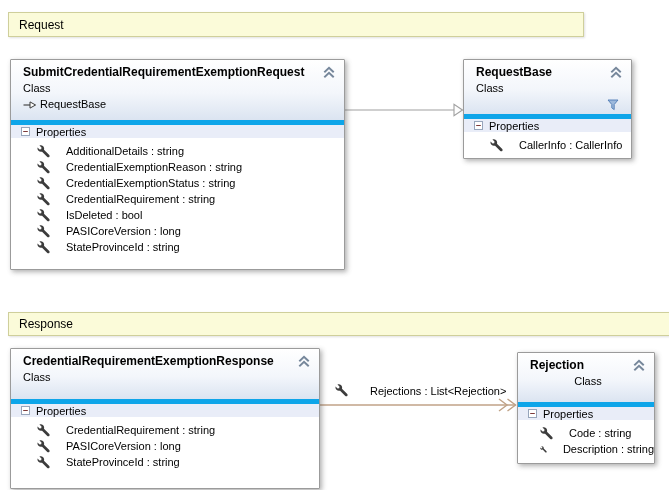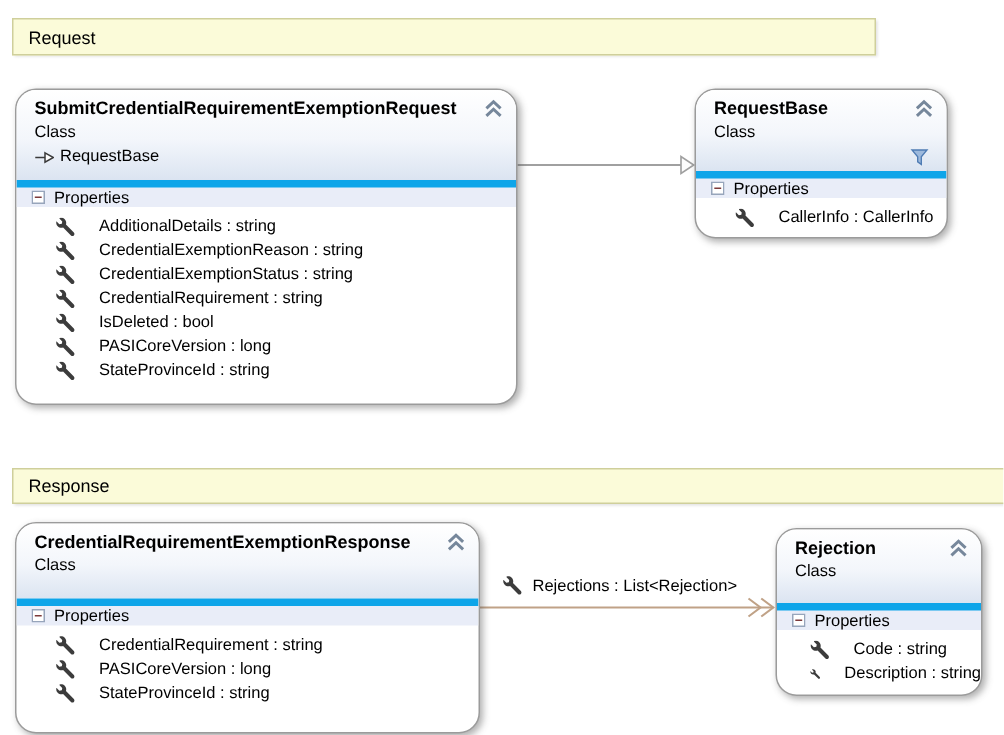--- a/index.html
+++ b/index.html
@@ -10,21 +10,21 @@
   .group-banner {
     position:absolute; box-sizing:border-box;
     background:#fbfbd9; border:1px solid #cfcf9b;
     font-size:12px; display:flex; align-items:center;
     padding-left:10px; box-shadow:1px 1px 2px rgba(0,0,0,0.12);
   }
 
   
   .class-box {
     position:absolute; box-sizing:border-box; z-index:2;
-    background:#ffffff; border:1px solid #9b9b9b; border-radius:14px;
+    background:#ffffff; border:1px solid #9b9b9b; border-radius:1px;
     box-shadow:2px 2px 5px rgba(80,80,80,0.45);
     overflow:hidden;
   }
   .box-header {
     background:linear-gradient(to bottom, #ffffff 0%, #f3f6fb 55%, #dbe4f1 100%);
     padding:5px 8px 8px 12px;
   }
   .title-row { display:flex; justify-content:space-between; align-items:flex-start; }
   .box-title { font-weight:bold; font-size:12px; line-height:15px; white-space:nowrap; }
   .box-sub { font-size:11px; line-height:15px; margin-top:1px; }
@@ -41,21 +41,21 @@
   .prop-list { padding-top:5px; }
   .prop-row {
     display:flex; align-items:center; gap:16px;
     padding-left:26px; height:16px; font-size:11px; white-space:nowrap;
   }
 
   
   #connectors { position:absolute; left:0; top:0; z-index:1; }
 
   .assoc-label {
-    position:absolute; z-index:3; display:flex; align-items:center; gap:7px;
+    position:absolute; z-index:3; display:flex; align-items:center; gap:22px;
     font-size:11px; white-space:nowrap;
   }
 </style>
 </head>
 <body>
 
 <svg width="0" height="0" style="position:absolute">
   <defs>
     <g id="icon-wrench">
       <path transform="translate(13.6,0.2) scale(-0.0262,0.0262)" d="M507.73 109.1c-2.24-9.03-13.54-12.09-20.12-5.51l-74.36 74.36-67.88-11.31-11.31-67.88 74.36-74.36c6.62-6.62 3.43-17.9-5.66-20.16-47.38-11.74-99.55-.91-136.58 36.12-39.64 39.64-50.55 97.1-34.05 147.2L16.35 403.34c-21.79 21.79-21.79 57.1 0 78.89s57.1 21.79 78.89 0l215.9-215.88c50.1 16.5 107.56 5.58 147.2-34.05 37.04-37.03 47.87-89.2 36.12-136.58z" fill="#3c3c3c"></path>
@@ -233,21 +233,21 @@
       <div class="prop-row">
         <svg width="13" height="13" viewBox="0 0 14 14">
             <use href="#icon-wrench"></use>
           </svg>
         <span>StateProvinceId : string</span>
       </div>
     </div>
   </div>
 
   <div class="class-box" style="left:517px; top:352px; width:138px; height:112px;">
-    <div class="box-header" style="padding-bottom:13px;">
+    <div class="box-header" style="padding-bottom:13px;text-align:center;">
       <div class="title-row">
         <span class="box-title">Rejection</span>
         <svg class="chev-btn" width="14" height="14" viewBox="0 0 14 14">
             <use href="#icon-chevrons-up"></use>
           </svg>
       </div>
       <div class="box-sub">Class</div>
     </div>
     <div class="section-band">
       <svg width="9" height="9" viewBox="0 0 9 9">

